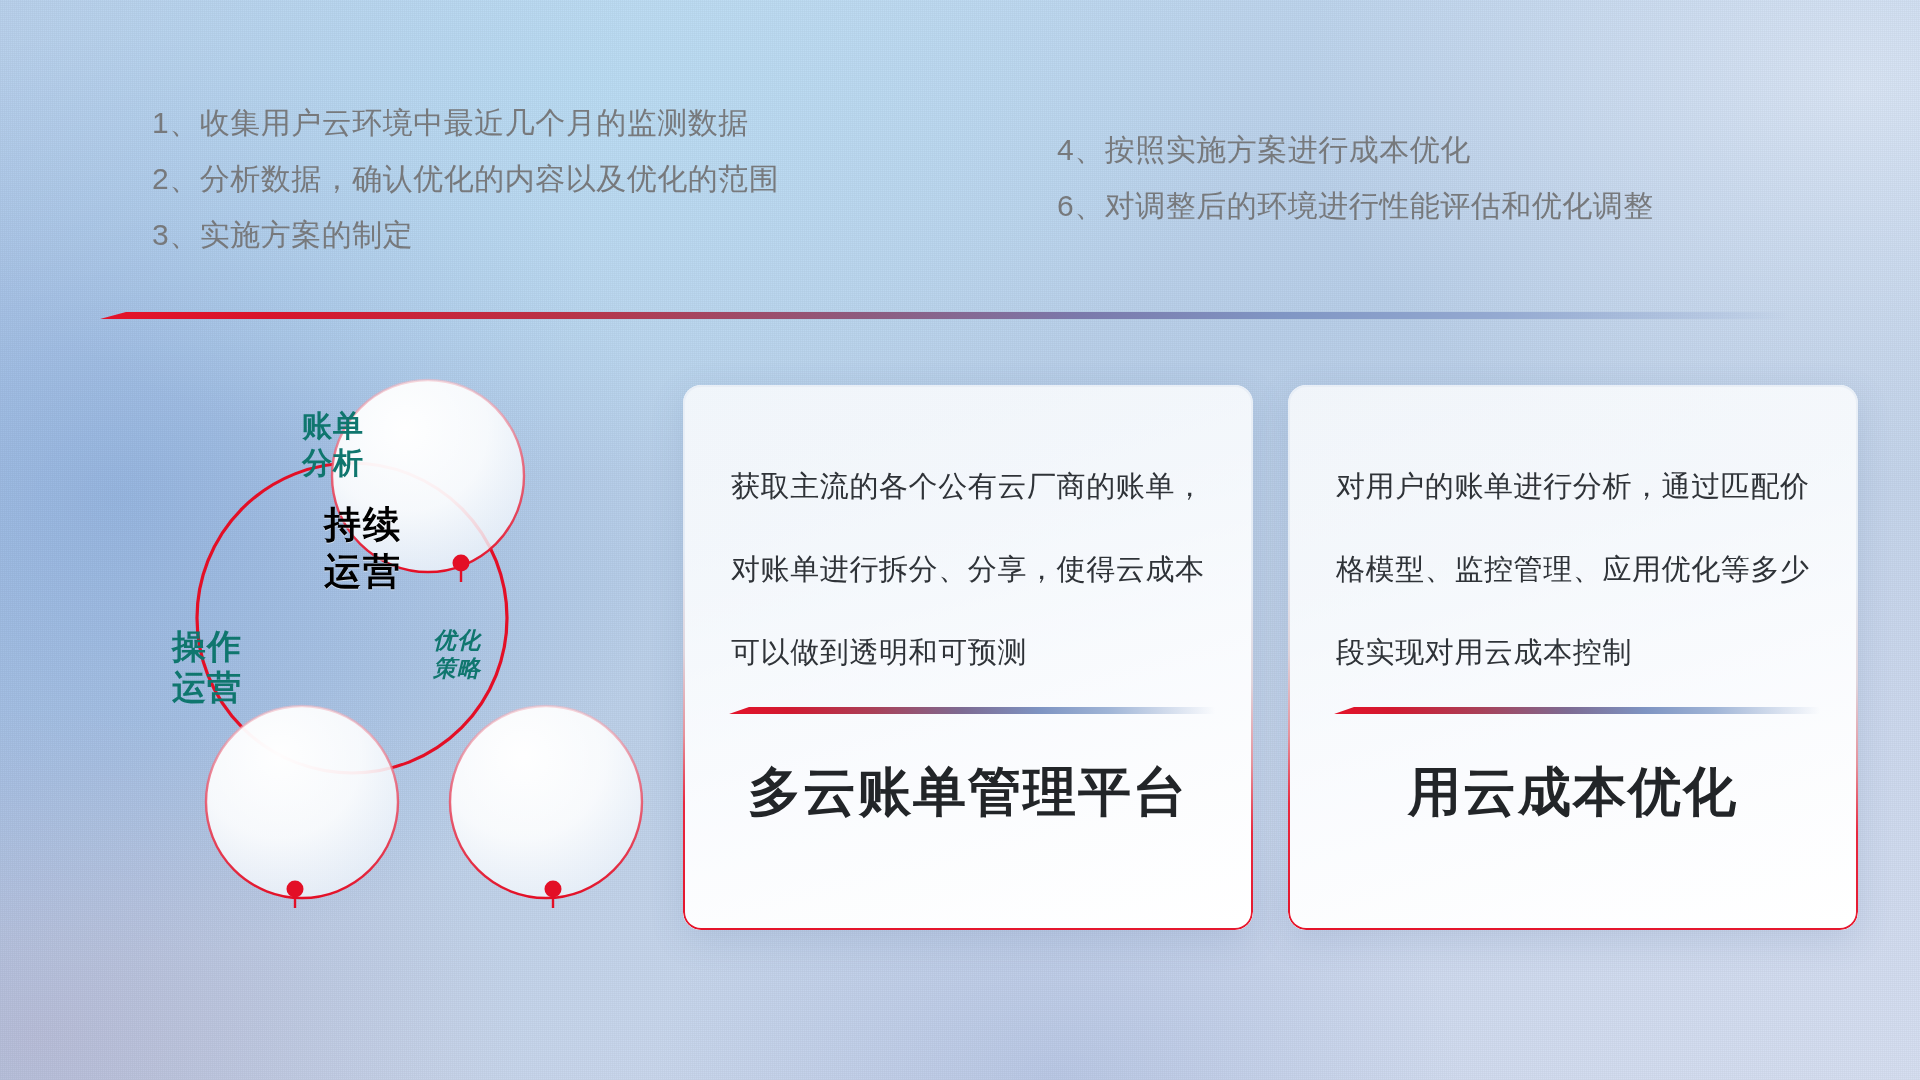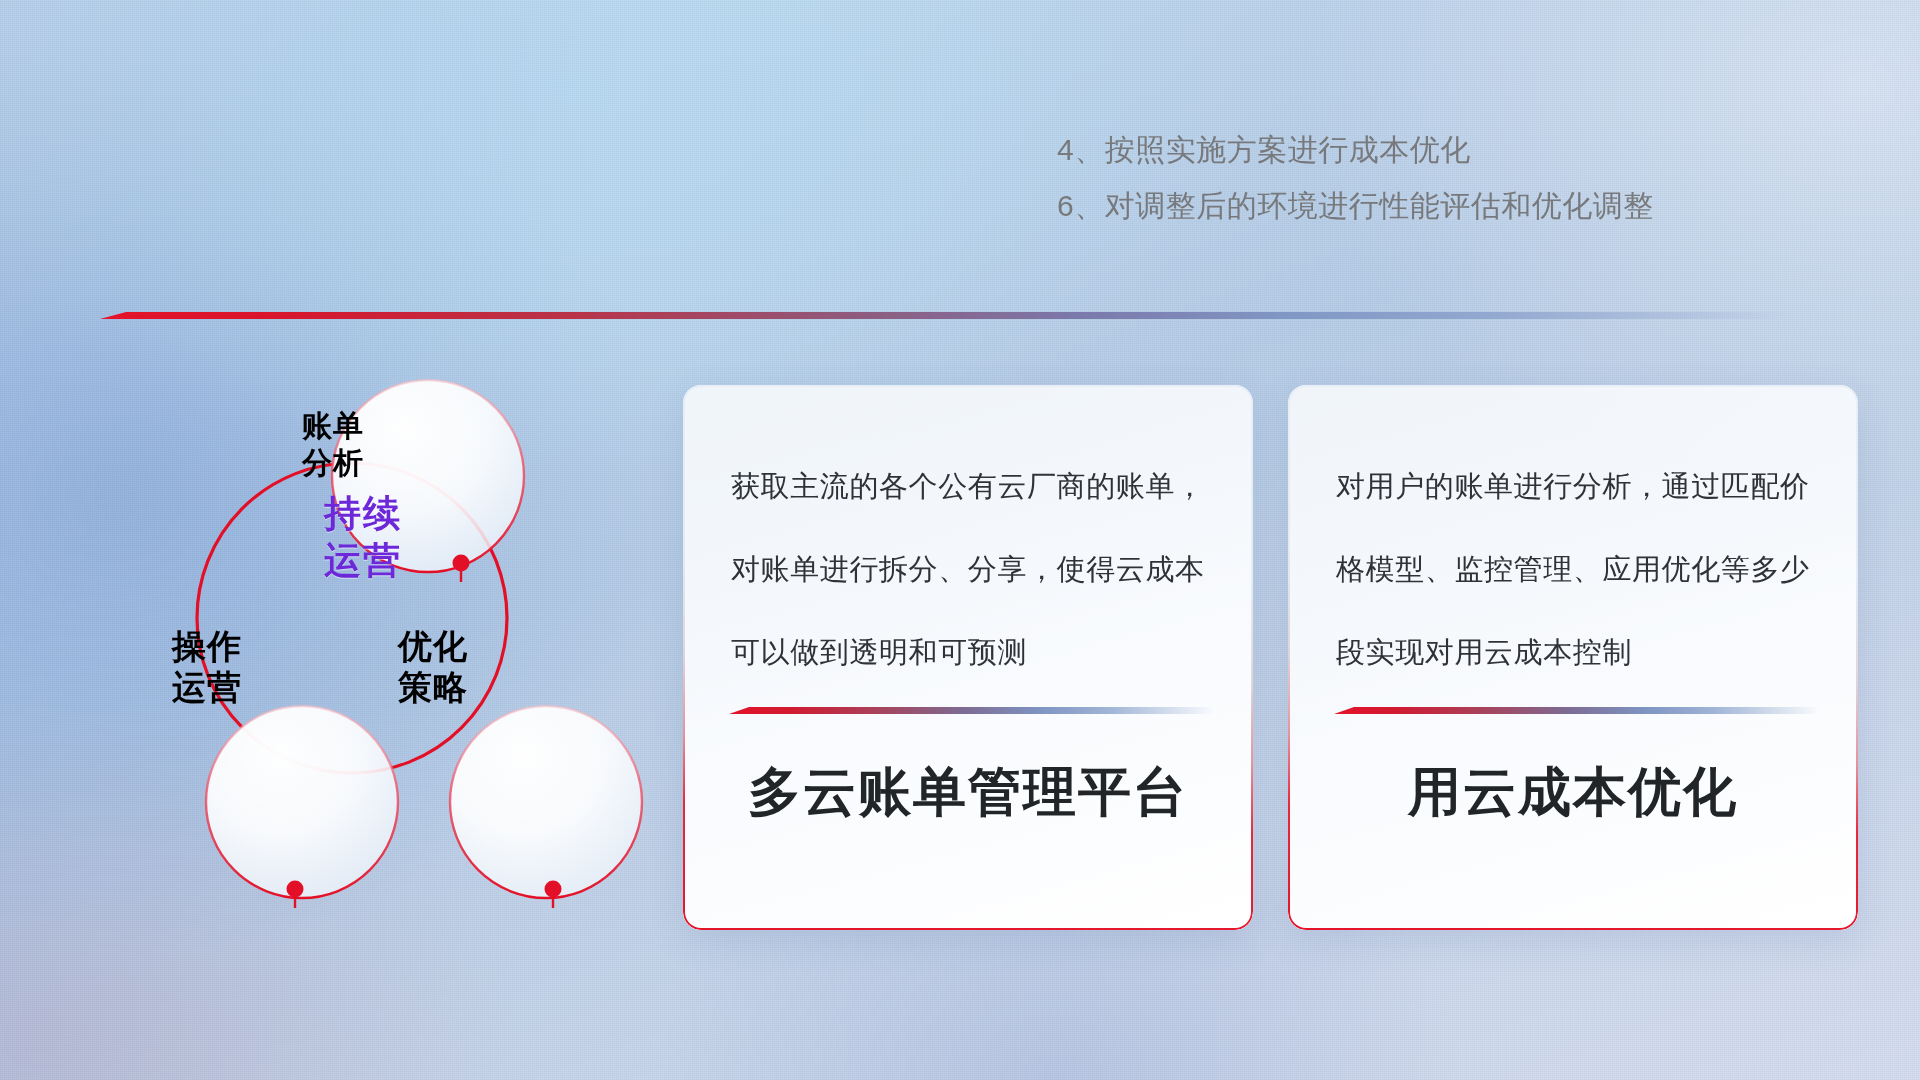--- a/index.html
+++ b/index.html
@@ -61,29 +61,29 @@
     position:absolute; left:100px; top:312px; width:1690px; height:7px;
     background:linear-gradient(90deg,#e4132a 0%, #d8152c 10%, #b83449 28%, #8e5b7e 45%, #7b79ab 58%, #8096c4 70%, #93a8d0 82%, rgba(160,180,214,0) 100%);
     clip-path:polygon(0 100%, 26px 0, 100% 0, 100% 100%);
     border-radius:1px;
   }
 
   
   #venn { position:absolute; left:95px; top:350px; width:580px; height:600px; }
   #venn svg { display:block; }
   .venn-lbl {
-    position:absolute; text-align:center; color:#000000;
+    position:absolute; text-align:center; color:#0f766e;
     font-weight:bold; line-height:1.22; letter-spacing:1px;
   }
   #venn-label-bill   { left:243px; top:408px; width:180px; font-size:30px; }
   #venn-label-ops    { left:122px; top:626px; width:170px; font-size:34px; }
-  #venn-label-policy { left:348px; top:626px; width:170px; font-size:34px; }
+  #venn-label-policy { left:372px; top:626px; width:170px; font-size:23px;font-style:italic; }
   #venn-label-center {
-    left:268px; top:490px; width:190px; font-size:37px;
-    color:#6d28d9; letter-spacing:2px; line-height:1.28;
+    left:268px; top:501px; width:190px; font-size:37px;
+    color:#000000; letter-spacing:2px; line-height:1.28;
     text-shadow:0 1px 0 rgba(255,255,255,.5);
   }
 
   
   .card {
     position:absolute; top:385px; width:570px; height:545px;
     border-radius:18px;
     background:linear-gradient(165deg, rgba(255,255,255,.80) 0%, rgba(250,252,254,.90) 30%, rgba(252,253,255,.96) 62%, rgba(255,255,255,1) 100%);
     box-shadow:0 10px 34px rgba(80,110,160,.16);
     overflow:hidden;
@@ -129,20 +129,25 @@
   <div class="bg-layer bg-b2"></div>
   <div class="bg-layer bg-b3"></div>
   <div class="bg-layer bg-b4"></div>
   <div class="bg-layer bg-b5"></div>
   <div class="bg-layer bg-b6"></div>
   <div class="bg-layer bg-noise"></div>
 </div>
 
 <div id="root">
 
+  <div class="bullets" id="bullets-left">
+    <div class="line">1、收集用户云环境中最近几个月的监测数据</div>
+    <div class="line">2、分析数据，确认优化的内容以及优化的范围</div>
+    <div class="line">3、实施方案的制定</div>
+  </div>
 
   <div class="bullets" id="bullets-right">
     <div class="line">4、按照实施方案进行成本优化</div>
     <div class="line">6、对调整后的环境进行性能评估和优化调整</div>
   </div>
 
   <div id="top-divider"></div>
 
   <div id="venn">
     <svg width="580" height="600" viewBox="0 0 580 600">

